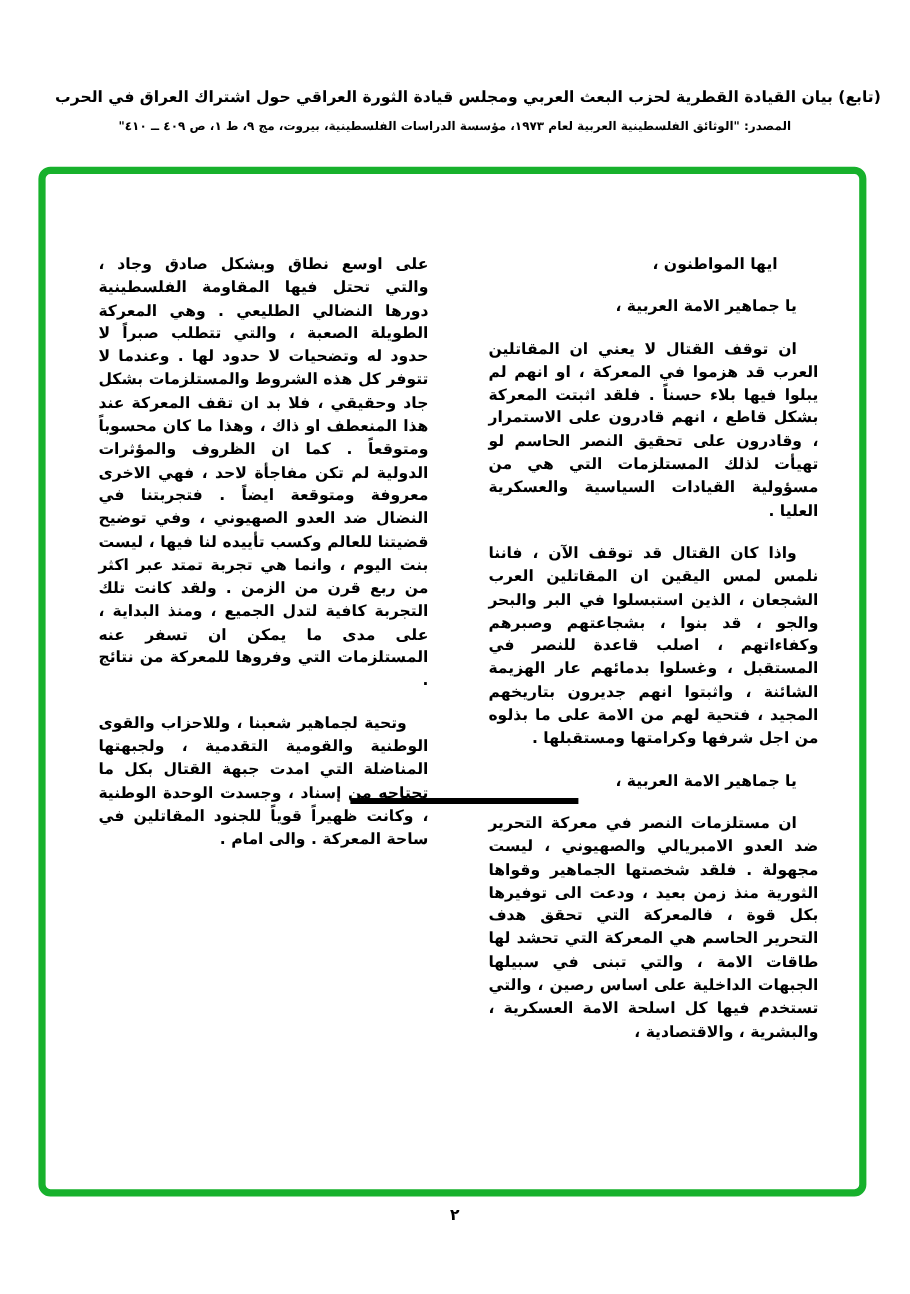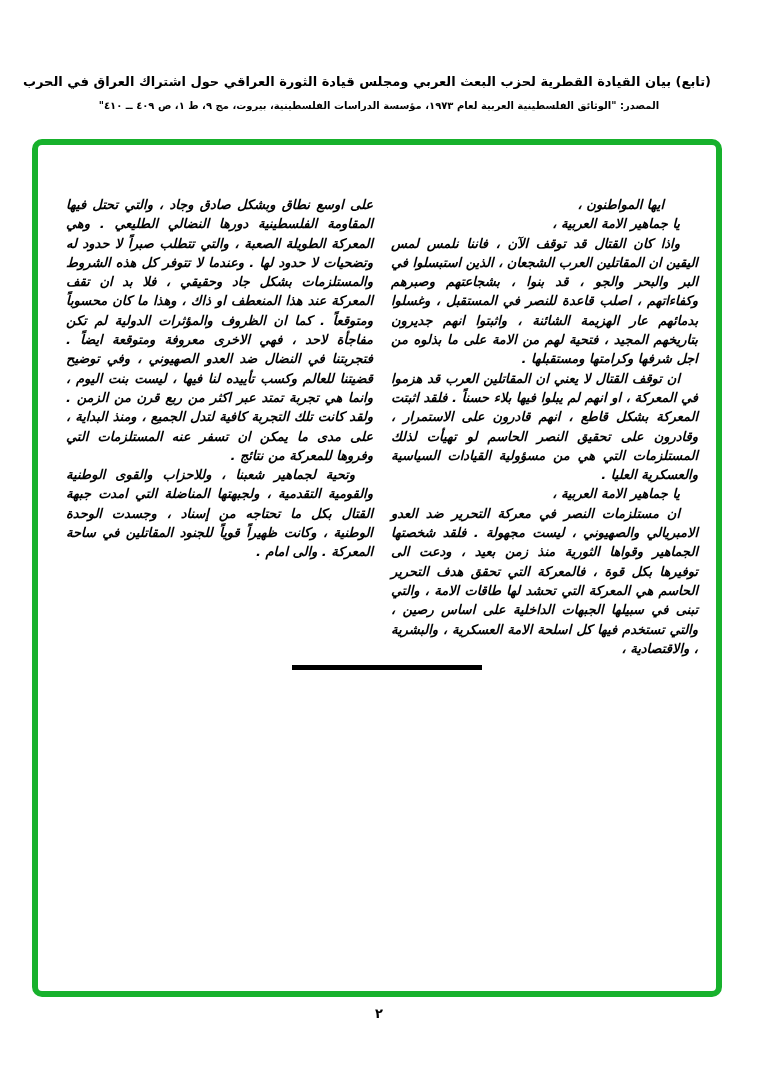--- a/index.html
+++ b/index.html
@@ -13,21 +13,20 @@
     height: 1078px;
     font-family: "DejaVu Sans", sans-serif;
     color: #000000;
     overflow: hidden;
   }
   .doc-title {
     position: absolute;
     top: 74px;
     left: 0;
     width: 734px;
-    text-align: center;
     font-size: 13px;
     font-weight: 700;
     letter-spacing: 0;
     direction: rtl;
   }
   .doc-source {
     position: absolute;
     top: 100px;
     left: 0;
     width: 758px;
@@ -58,23 +57,22 @@
   }
   .col {
     width: 50%;
     font-size: 13px;
     font-weight: 700;
     line-height: 19.3px;
     text-align: justify;
     direction: rtl;
   }
   .col p {
-    margin: 0;
+    margin: 16px;
     padding: 0;
-    font-style: italic;
   }
   .p-indent   { text-indent: 18px; }
   .p-cont     { text-indent: 0; }
   .p-salut    { text-indent: 34px; }
   .p-salut2   { text-indent: 18px; }
   .divider {
     position: absolute;
     left: 292px;
     top: 665px;
     width: 190px;
@@ -98,22 +96,22 @@
 <div class="doc-title">(تابع) بيان القيادة القطرية لحزب البعث العربي ومجلس قيادة الثورة العراقي حول اشتراك العراق في الحرب</div>
 
 <div class="doc-source">المصدر: "الوثائق الفلسطينية العربية لعام ١٩٧٣، مؤسسة الدراسات الفلسطينية، بيروت، مج ٩، ط ١، ص ٤٠٩ ــ ٤١٠"</div>
 
 <div class="green-frame">
   <div class="columns">
 
     <div class="col">
       <p class="p-salut">ايها المواطنون ،</p>
       <p class="p-salut2">يا جماهير الامة العربية ،</p>
+      <p class="p-indent">ان توقف القتال لا يعني ان المقاتلين العرب قد هزموا في المعركة ، او انهم لم يبلوا فيها بلاء حسناً . فلقد اثبتت المعركة بشكل قاطع ، انهم قادرون على الاستمرار ، وقادرون على تحقيق النصر الحاسم لو تهيأت لذلك المستلزمات التي هي من مسؤولية القيادات السياسية والعسكرية العليا .</p>
       <p class="p-indent">واذا كان القتال قد توقف الآن ، فاننا نلمس لمس اليقين ان المقاتلين العرب الشجعان ، الذين استبسلوا في البر والبحر والجو ، قد بنوا ، بشجاعتهم وصبرهم وكفاءاتهم ، اصلب قاعدة للنصر في المستقبل ، وغسلوا بدمائهم عار الهزيمة الشائنة ، واثبتوا انهم جديرون بتاريخهم المجيد ، فتحية لهم من الامة على ما بذلوه من اجل شرفها وكرامتها ومستقبلها .</p>
-      <p class="p-indent">ان توقف القتال لا يعني ان المقاتلين العرب قد هزموا في المعركة ، او انهم لم يبلوا فيها بلاء حسناً . فلقد اثبتت المعركة بشكل قاطع ، انهم قادرون على الاستمرار ، وقادرون على تحقيق النصر الحاسم لو تهيأت لذلك المستلزمات التي هي من مسؤولية القيادات السياسية والعسكرية العليا .</p>
       <p class="p-salut2">يا جماهير الامة العربية ،</p>
       <p class="p-indent">ان مستلزمات النصر في معركة التحرير ضد العدو الامبريالي والصهيوني ، ليست مجهولة . فلقد شخصتها الجماهير وقواها الثورية منذ زمن بعيد ، ودعت الى توفيرها بكل قوة ، فالمعركة التي تحقق هدف التحرير الحاسم هي المعركة التي تحشد لها طاقات الامة ، والتي تبنى في سبيلها الجبهات الداخلية على اساس رصين ، والتي تستخدم فيها كل اسلحة الامة العسكرية ، والبشرية ، والاقتصادية ،</p>
     </div>
 
     <div class="col">
       <p class="p-cont">على اوسع نطاق وبشكل صادق وجاد ، والتي تحتل فيها المقاومة الفلسطينية دورها النضالي الطليعي . وهي المعركة الطويلة الصعبة ، والتي تتطلب صبراً لا حدود له وتضحيات لا حدود لها . وعندما لا تتوفر كل هذه الشروط والمستلزمات بشكل جاد وحقيقي ، فلا بد ان تقف المعركة عند هذا المنعطف او ذاك ، وهذا ما كان محسوباً ومتوقعاً . كما ان الظروف والمؤثرات الدولية لم تكن مفاجأة لاحد ، فهي الاخرى معروفة ومتوقعة ايضاً . فتجربتنا في النضال ضد العدو الصهيوني ، وفي توضيح قضيتنا للعالم وكسب تأييده لنا فيها ، ليست بنت اليوم ، وانما هي تجربة تمتد عبر اكثر من ربع قرن من الزمن . ولقد كانت تلك التجربة كافية لتدل الجميع ، ومنذ البداية ، على مدى ما يمكن ان تسفر عنه المستلزمات التي وفروها للمعركة من نتائج .</p>
       <p class="p-indent">وتحية لجماهير شعبنا ، وللاحزاب والقوى الوطنية والقومية التقدمية ، ولجبهتها المناضلة التي امدت جبهة القتال بكل ما تحتاجه من إسناد ، وجسدت الوحدة الوطنية ، وكانت ظهيراً قوياً للجنود المقاتلين في ساحة المعركة . والى امام .</p>
     </div>
 
   </div>

